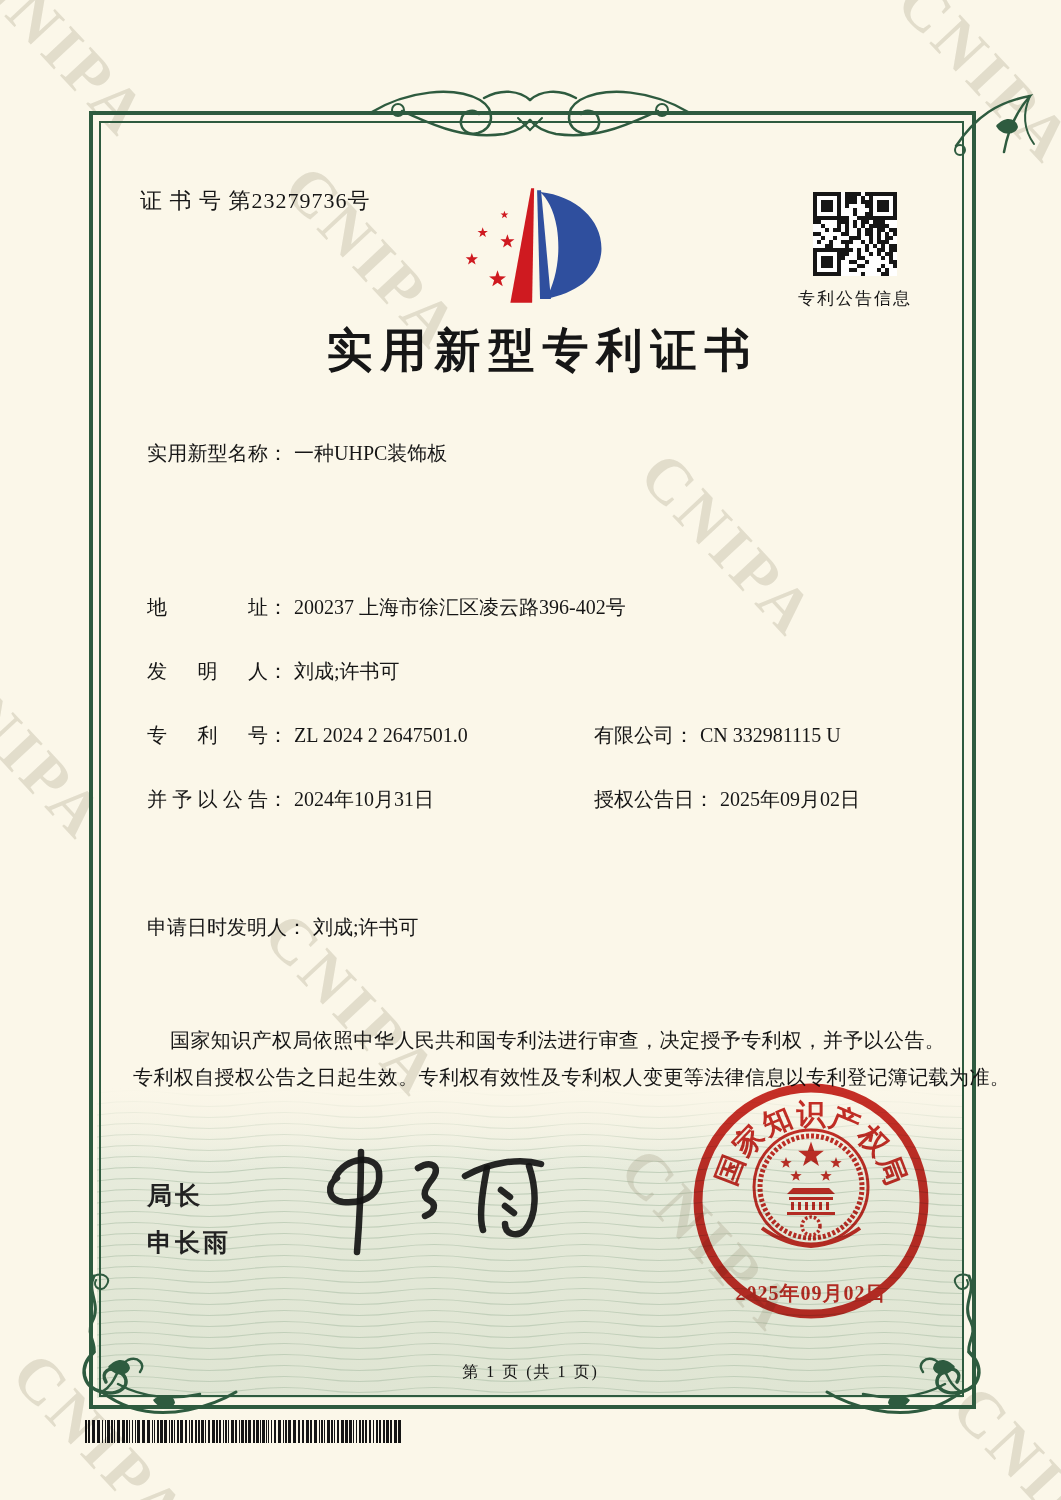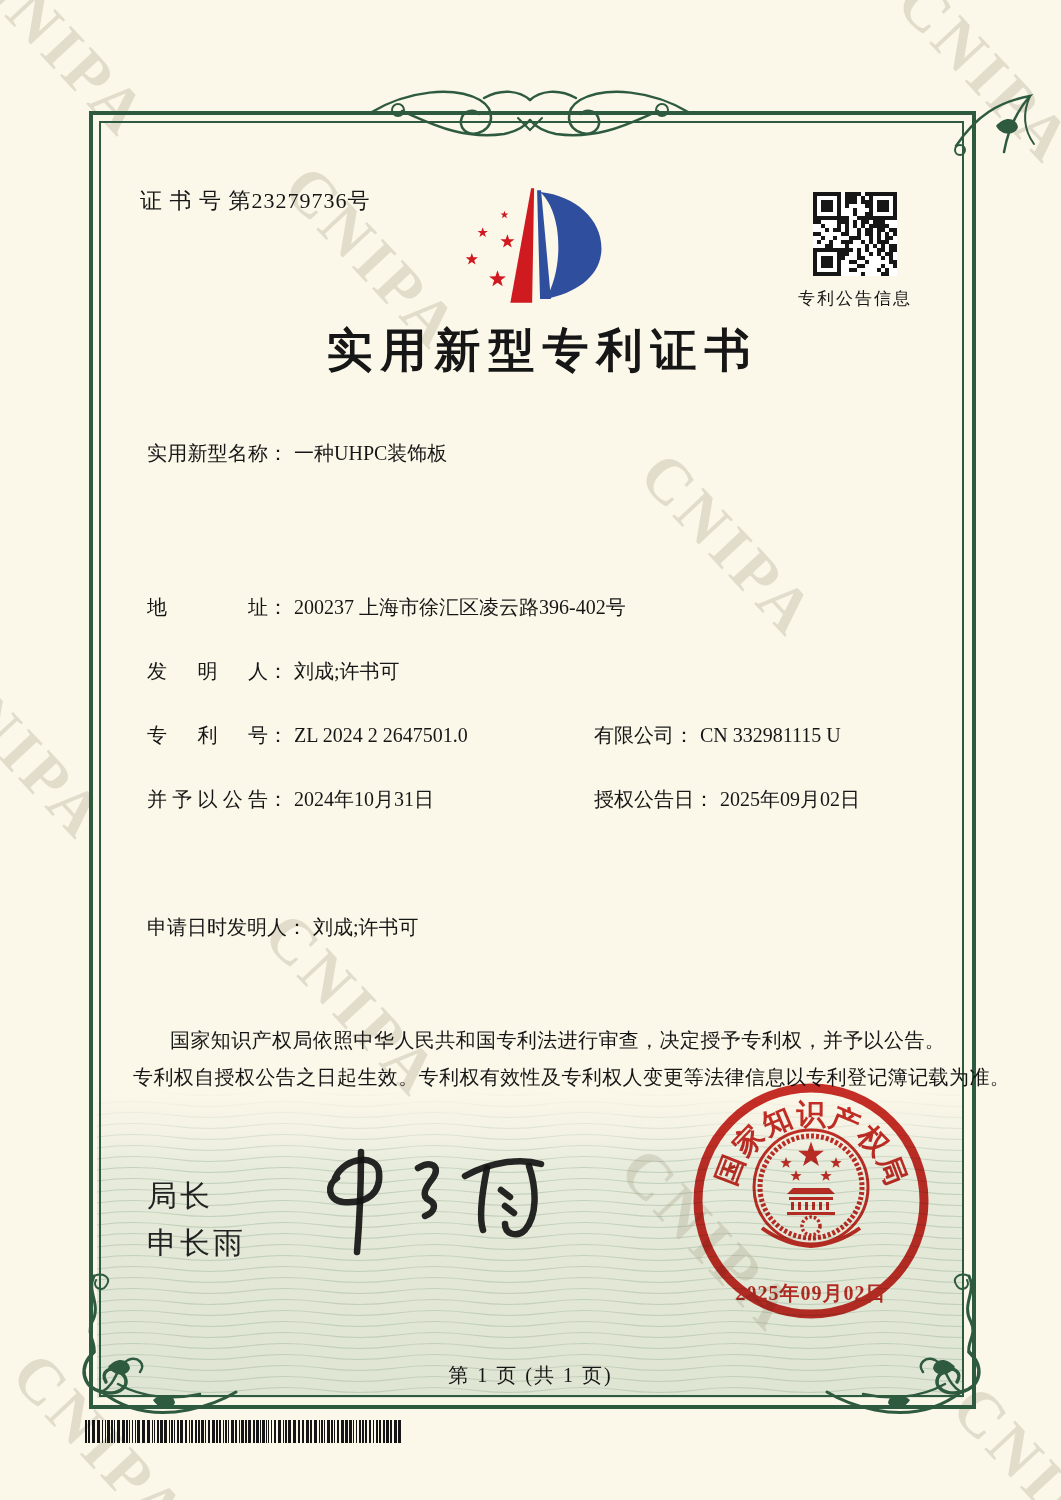--- a/index.html
+++ b/index.html
@@ -55,35 +55,35 @@
   .r0{top:440px;} .r1{top:530px;} .r2{top:594px;} .r3{top:658px;}
   .r45{top:722px;} .r67{top:786px;} .r8{top:850px;} .r9{top:914px;}
   
   .statement{position:absolute;left:133px;top:1022px;width:800px;z-index:3;
     font-size:20px;line-height:37px;letter-spacing:.4px;}
   .statement .ln{white-space:nowrap;}
   .statement .ln1{text-indent:37px;}
   
   .signoff{position:absolute;left:147px;top:1172px;z-index:3;
     font-family:"Liberation Sans","DejaVu Sans",sans-serif;
-    font-size:30px;font-weight:400;letter-spacing:3px;line-height:47px;color:#222;}
+    font-size:25px;font-weight:700;letter-spacing:3px;line-height:47px;color:#222;}
   .signature{position:absolute;left:315px;top:1138px;z-index:3;}
   .signature path{stroke:#141414;stroke-width:6.5;fill:none;stroke-linecap:round;opacity:.92;}
   
   .seal{position:absolute;left:680px;top:1070px;z-index:5;opacity:.94;mix-blend-mode:multiply;}
   .seal .red{fill:#c5221b;}
   .seal .ring{fill:none;stroke:#c5221b;stroke-width:9;}
   .seal-char{fill:#c5221b;font-size:29px;font-weight:bold;text-anchor:middle;
     font-family:"Liberation Serif",serif;}
   .seal-date{fill:#c5221b;font-size:20px;font-weight:bold;text-anchor:middle;
     font-family:"Liberation Serif",serif;letter-spacing:1px;}
   .emb{stroke:#c5221b;fill:none;}
   
   .footer{position:absolute;left:0;top:1362px;width:1061px;text-align:center;
-    font-size:20px;letter-spacing:2px;z-index:3;}
+    font-size:16px;letter-spacing:2px;z-index:3;}
   .barcode{position:absolute;left:85px;top:1420px;width:318px;height:23px;z-index:3;}
 </style>
 </head>
 <body>
 
 <svg width="0" height="0" style="position:absolute" aria-hidden="true">
   <defs>
     <g id="st">
         <polygon points="0,-10 2.35,-3.24 9.51,-3.09 3.8,1.24 5.88,8.09 0,4 -5.88,8.09 -3.8,1.24 -9.51,-3.09 -2.35,-3.24"></polygon>
       </g>

